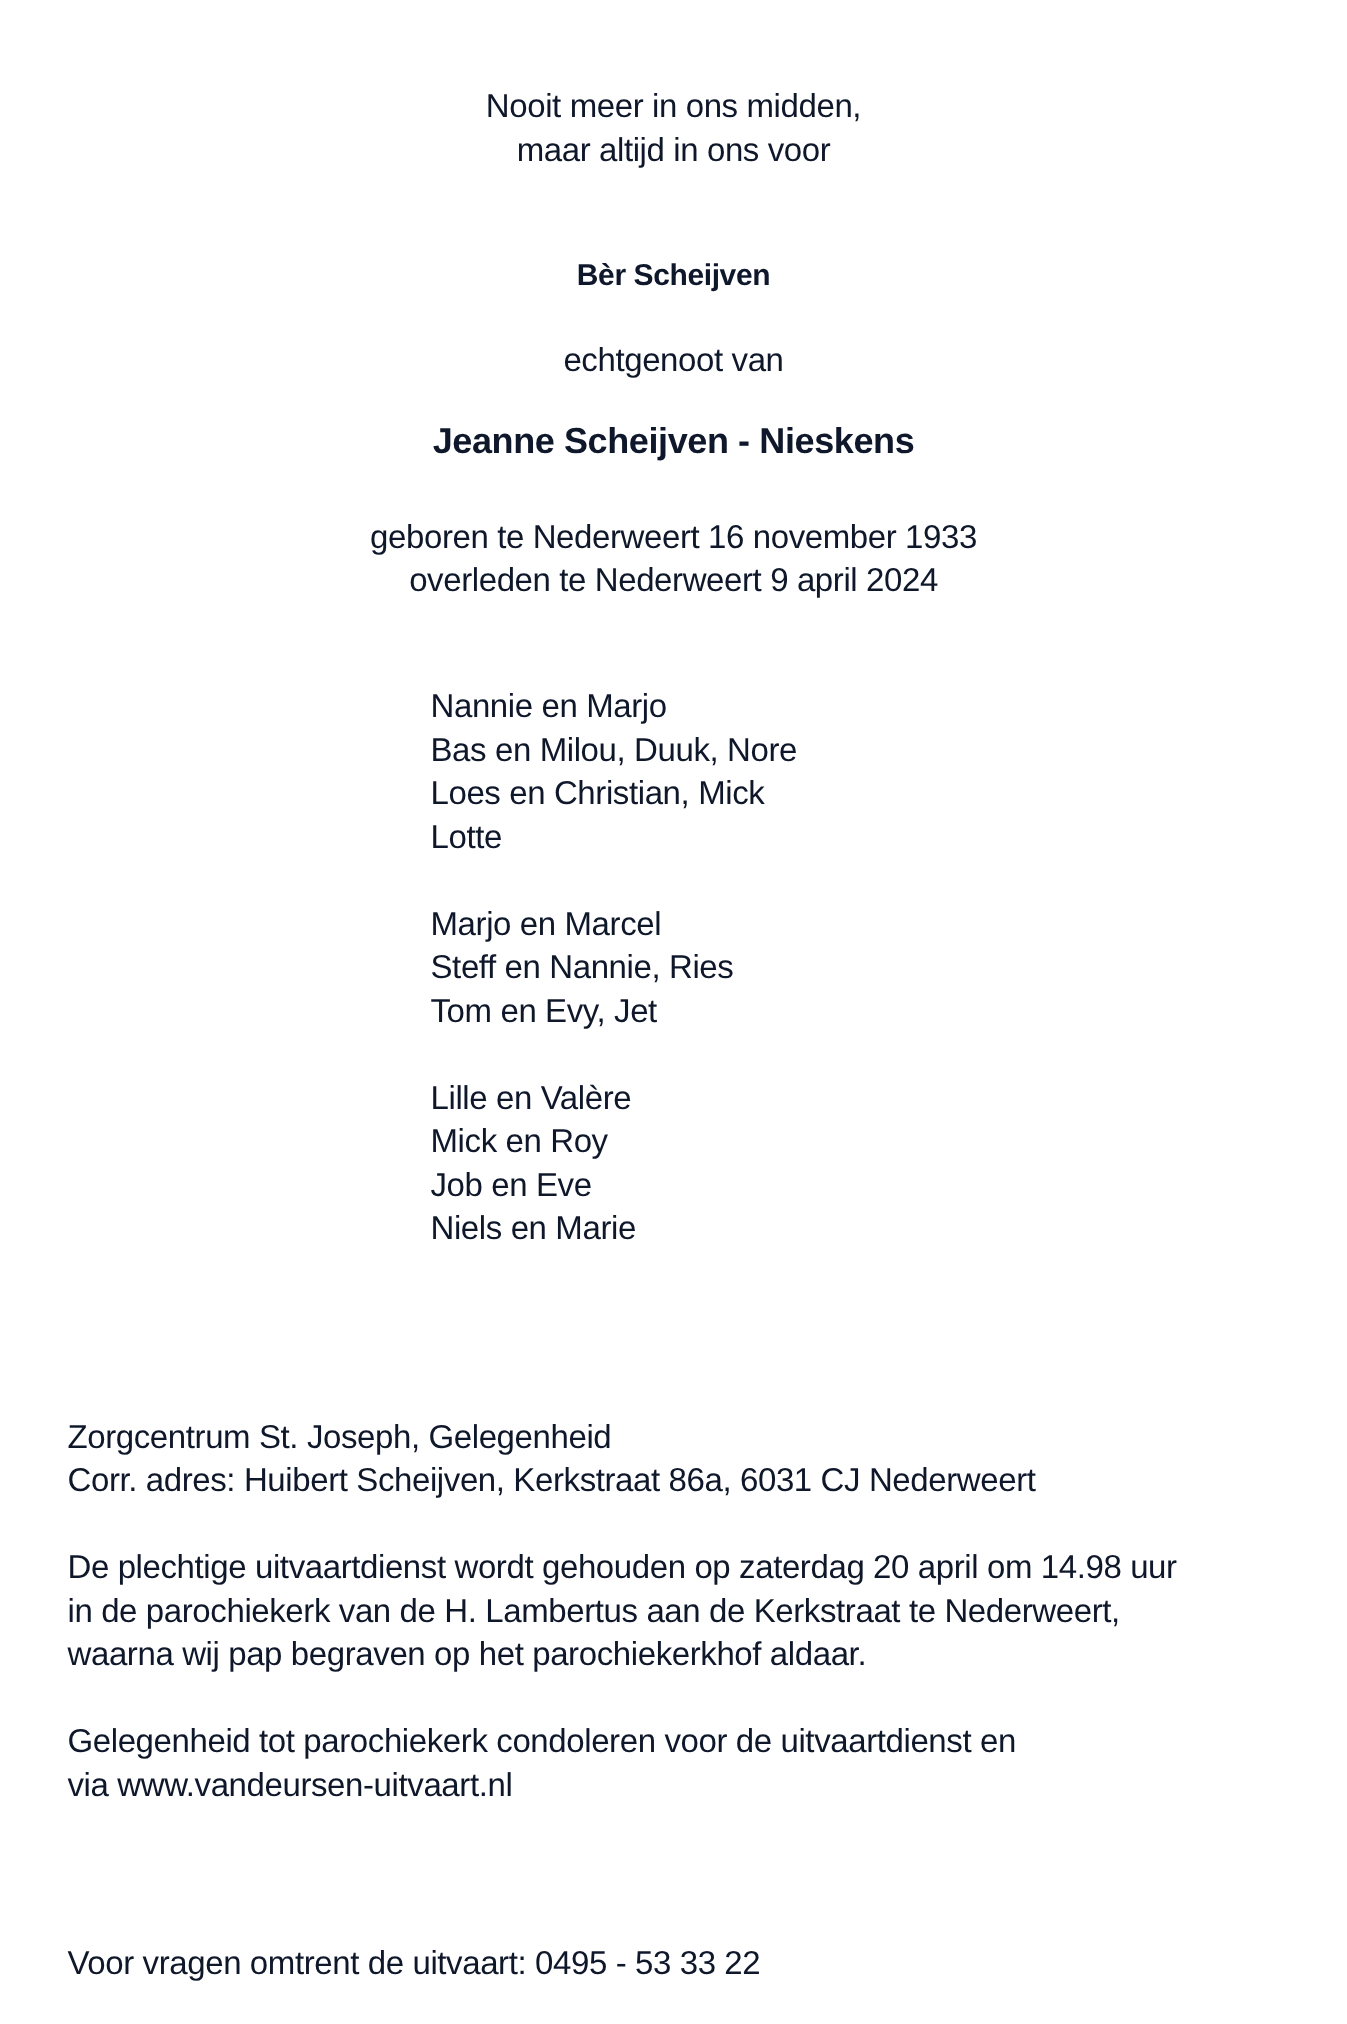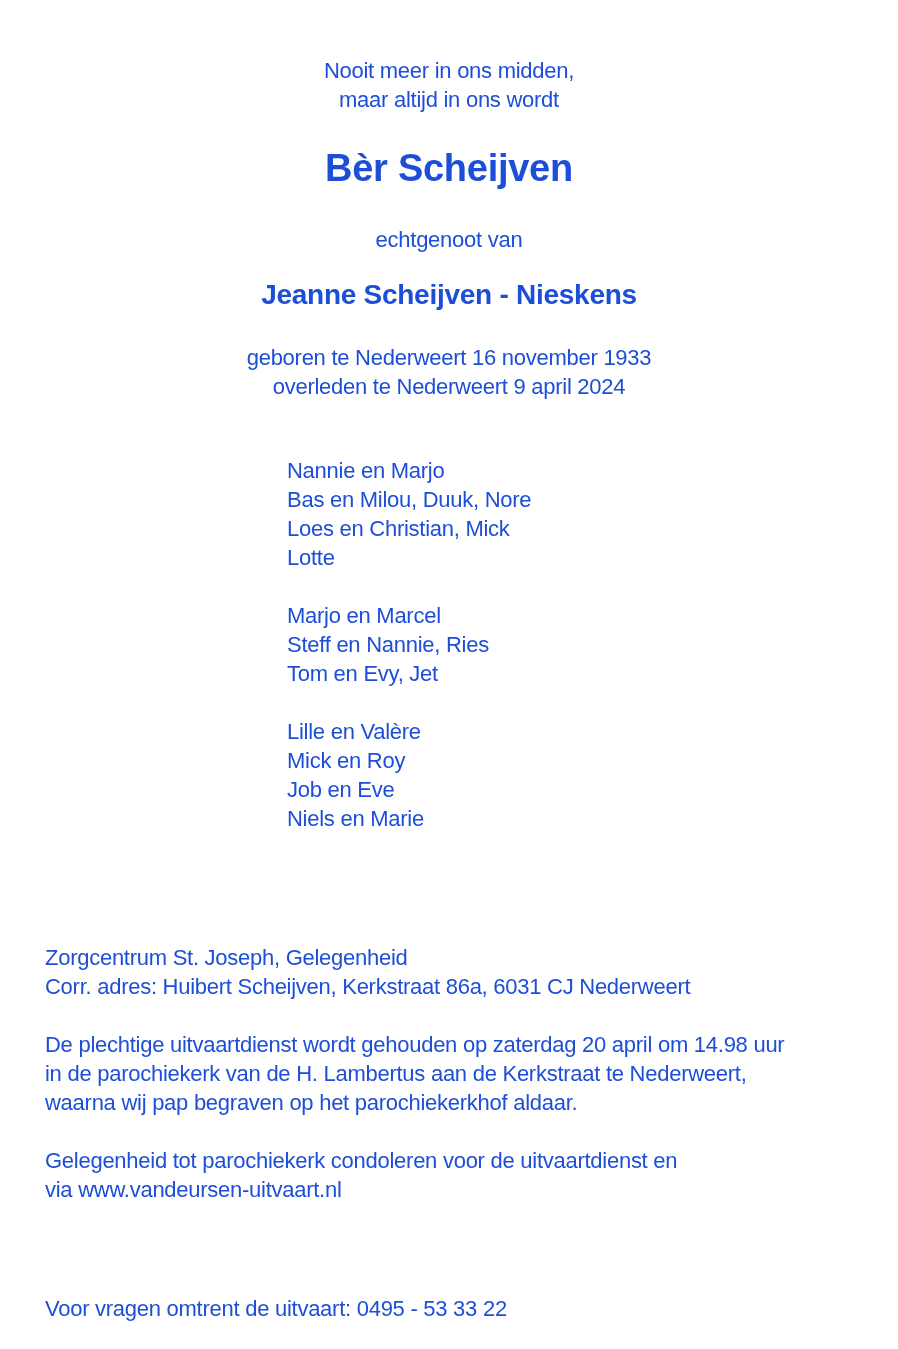--- a/index.html
+++ b/index.html
@@ -7,44 +7,44 @@
     padding: 0;
     background: #ffffff;
   }
   .card {
     position: relative;
     width: 898px;
     height: 1349px;
     margin: 0 auto;
     background: #ffffff;
     font-family: "Liberation Sans", "DejaVu Sans", sans-serif;
-    color: #1d4ed8;
+    color: #0f172a;
     font-size: 22px;
     line-height: 29px;
     letter-spacing: -0.012em;
     overflow: hidden;
   }
   .centered {
     position: absolute;
     left: 0;
     right: 0;
     text-align: center;
   }
   .quote        { top: 56px; }
   .title {
     top: 149px;
-    font-size: 38px;
+    font-size: 20px;
     line-height: 38px;
     font-weight: bold;
-    margin: 0;
+    margin: 16px;
   }
   .relation     { top: 225px; }
   .spouse {
     top: 280px;
-    font-size: 28px;
+    font-size: 24px;
     line-height: 30px;
     font-weight: bold;
   }
   .dates        { top: 343px; }
 
   .family {
     position: absolute;
     left: 287px;
     top: 456px;
   }
@@ -60,21 +60,21 @@
   .condolence   { top: 1146px; }
   .contact      { top: 1294px; }
 </style>
 </head>
 <body>
 
 <div class="card">
 
   <div class="centered quote">
     <div>Nooit meer in ons midden,</div>
-    <div>maar altijd in ons wordt</div>
+    <div>maar altijd in ons voor</div>
   </div>
 
   <h1 class="centered title">Bèr Scheijven</h1>
 
   <div class="centered relation">echtgenoot van</div>
 
   <div class="centered spouse">Jeanne Scheijven - Nieskens</div>
 
   <div class="centered dates">
     <div>geboren te Nederweert 16 november 1933</div>

